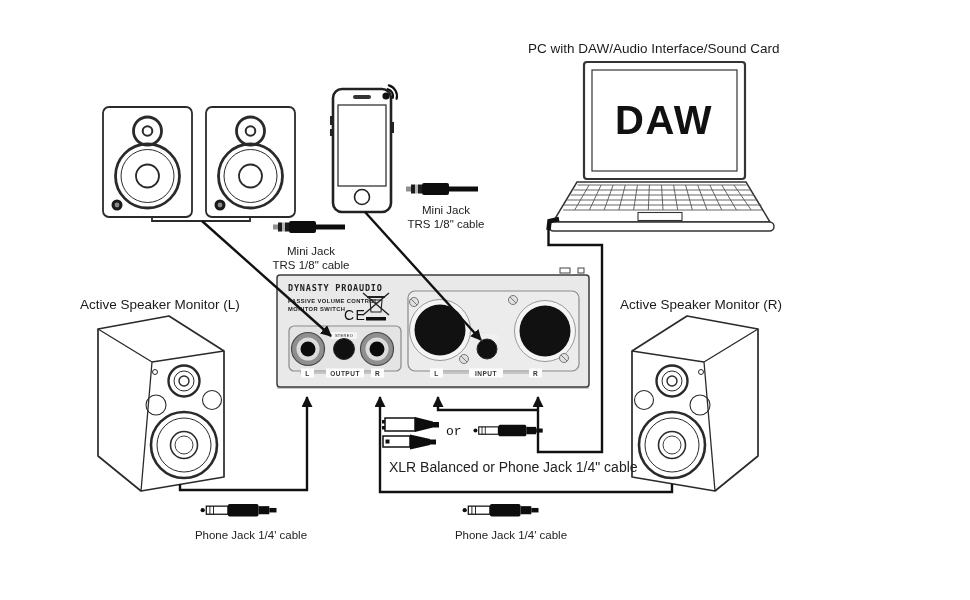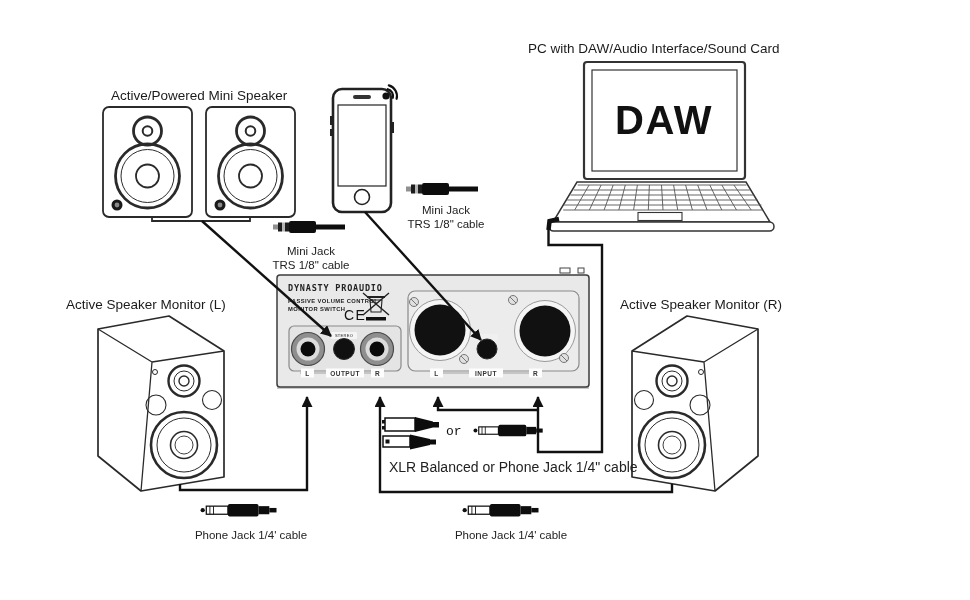--- a/index.html
+++ b/index.html
@@ -248,23 +248,22 @@
   <g transform="translate(462,503) scale(0.9)">
     <circle cx="3" cy="8" r="2.4" fill="#111"></circle>
     <rect x="7" y="3.5" width="24" height="9" fill="#fff" stroke="#111" stroke-width="1.4"></rect>
     <path d="M11,3.5 V12.5 M15,3.5 V12.5" stroke="#111" stroke-width="1"></path>
     <rect x="31" y="1" width="34" height="14" rx="2" fill="#0d0d0d"></rect>
     <rect x="65" y="3.5" width="12" height="9" fill="#0d0d0d"></rect>
     <rect x="77" y="5.5" width="8" height="5" fill="#0d0d0d"></rect>
   </g>
 </svg>
 
-<div class="lbl" style="left:111px;top:88px;">Active/Powered Mini Speaker</div>
 <div class="lbl" style="left:528px;top:41px;">PC with DAW/Audio Interface/Sound Card</div>
-<div class="lbl" style="left:66px;top:297px;">Active Speaker Monitor (L)</div>
+<div class="lbl" style="left:80px;top:297px;">Active Speaker Monitor (L)</div>
 <div class="lbl" style="left:620px;top:297px;">Active Speaker Monitor (R)</div>
 
 <div class="lbl-c" style="left:396px;top:204px;width:100px;">
   <div>Mini Jack</div>
   <div>TRS 1/8" cable</div>
 </div>
 <div class="lbl-c" style="left:261px;top:245px;width:100px;">
   <div>Mini Jack</div>
   <div>TRS 1/8" cable</div>
 </div>

